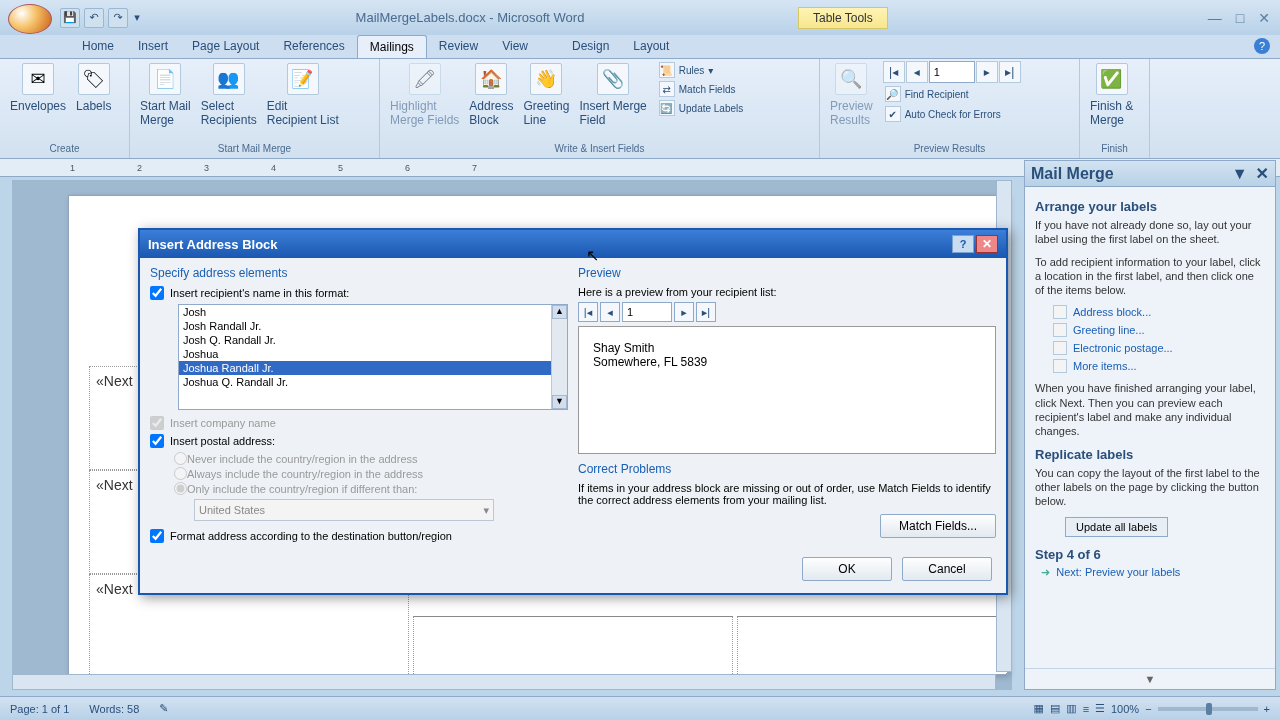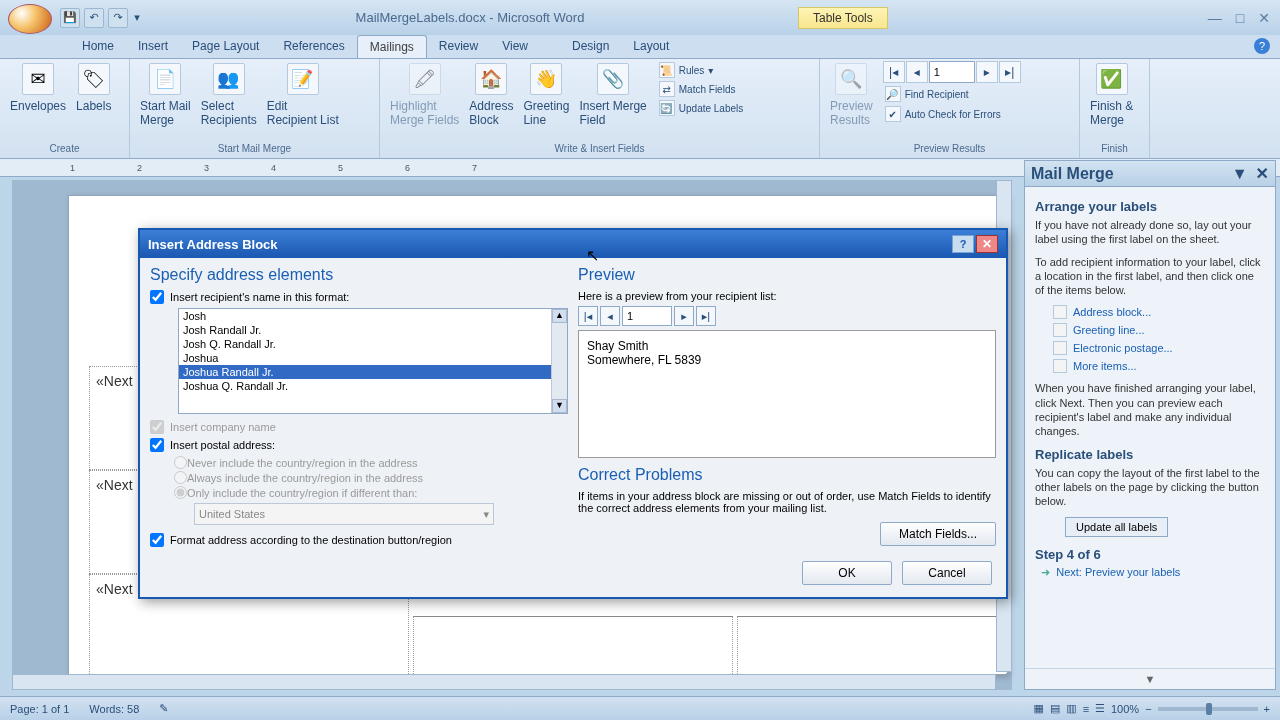--- a/index.html
+++ b/index.html
@@ -10,21 +10,21 @@
 .office-btn { width: 44px; height: 30px; border-radius: 50%; background: radial-gradient(circle at 30% 30%,#fff,#f6c36a 40%,#c95a12); border: 1px solid #a56; margin: 2px 8px 0 4px; }
 .qat { display: flex; gap: 4px; align-items: center; }
 .qat-btn { width: 20px; height: 20px; background: #cfe0ef; border: 1px solid #9bb8d2; border-radius: 2px; display: flex; align-items: center; justify-content: center; font-size: 11px; color: #2a4f7a; }
 .doc-title { flex: 1; text-align: center; font-size: 13px; color: #4a6a8e; }
 .table-tools { background: linear-gradient(#fdf4b5,#f8e68e); border: 1px solid #d5c666; padding: 3px 14px; font-size: 12px; color: #333; margin-right: 320px; }
 .win-ctrl { display: flex; gap: 14px; color: #5b7da0; font-size: 14px; margin-right: 6px; }
 
 
 .ribbon-tabs { height: 24px; background: #cddef0; display: flex; padding-left: 70px; border-bottom: 1px solid #8faac8; position: relative; }
 .rt { padding: 4px 12px; font-size: 12px; color: #2a4f7a; cursor: pointer; }
-.rt.active { background: #e6effa; border: 1px solid #8faac8; border-bottom: none; border-radius: 3px 3px 0 0; color: #404040; }
+.rt.active { background: #e6effa; border: 1px solid #8faac8; border-bottom: none; border-radius: 3px 3px 0 0; color: #000000; }
 .help-icon { position: absolute; right: 10px; top: 3px; width: 16px; height: 16px; border-radius: 50%; background: #3a7fd6; color: #fff; font-size: 11px; display: flex; align-items: center; justify-content: center; }
 
 
 .ribbon { height: 100px; background: linear-gradient(#e6effa,#d2e1f0); display: flex; border-bottom: 1px solid #8faac8; }
 .grp { border-right: 1px solid #b3c9dd; padding: 2px 6px; display: flex; flex-direction: column; }
 .grp-body { flex: 1; display: flex; align-items: flex-start; gap: 2px; }
 .grp-label { text-align: center; font-size: 10px; color: #4a6a8e; padding: 2px 0; }
 .rbtn { display: flex; flex-direction: column; align-items: center; padding: 2px 4px; min-width: 40px; cursor: pointer; }
 .rbtn .ico { width: 32px; height: 32px; background: #f4f8fc; border: 1px solid #b3c9dd; border-radius: 2px; display: flex; align-items: center; justify-content: center; font-size: 18px; }
 .rbtn .lbl { font-size: 12px; color: #2a4f7a; text-align: left; line-height: 1.15; margin-top: 5px; }
@@ -59,35 +59,35 @@
 .tp-foot { border-top: 1px solid #c2d4e5; padding: 4px 6px; text-align: center; font-size: 11px; color: #666; }
 
 
 .dialog { position: absolute; left: 138px; top: 228px; width: 870px; background: #eef2f6; border: 2px solid #1a57b0; box-shadow: 3px 3px 12px rgba(0,0,0,0.4); z-index: 50; }
 .dlg-title { background: linear-gradient(#3c7fd8,#1a57b0); color: #fff; font-weight: bold; font-size: 13px; padding: 5px 8px; display: flex; justify-content: space-between; align-items: center; }
 .dlg-close { display: flex; gap: 2px; }
 .dlg-cb { width: 22px; height: 18px; background: #e88; border: 1px solid #933; color: #fff; display: flex; align-items: center; justify-content: center; font-size: 12px; cursor: pointer; }
 .dlg-hb { width: 22px; height: 18px; background: #c9ddf1; border: 1px solid #7aa3cf; display: flex; align-items: center; justify-content: center; font-size: 11px; color: #1a57b0; }
 .dlg-body { display: flex; padding: 8px 10px 10px; gap: 10px; }
 .dlg-col { flex: 1; }
-.sect-h { color: #1a5fb4; font-size: 16px; margin-bottom: 6px; }
+.sect-h { color: #1a5fb4; font-size: 12px; margin-bottom: 6px; }
 .chk-row { display: flex; align-items: center; gap: 6px; font-size: 11px; margin: 4px 0; }
 .chk-row input { width: 14px; height: 14px; }
 .chk-row.dis { color: #999; }
 .namelist { border: 1px solid #8faac8; background: #fff; height: 106px; margin: 4px 0 6px 28px; position: relative; overflow: hidden; }
 .namelist .opt { padding: 1px 4px; font-size: 11px; }
 .namelist .opt.sel { background: #316ac5; color: #fff; }
 .namelist .sbv { position: absolute; right: 0; top: 0; bottom: 0; width: 16px; background: #e3e9f0; border-left: 1px solid #bcc8d8; display: flex; flex-direction: column; justify-content: space-between; }
 .namelist .sbv span { display: block; height: 14px; background: #d2dded; text-align: center; font-size: 9px; border: 1px solid #a7b8cf; }
 .radio-row { display: flex; align-items: center; font-size: 11px; color: #999; margin: 2px 0 2px 24px; }
 .country-sel { margin: 4px 0 8px 44px; width: 300px; height: 22px; border: 1px solid #bcc8d8; background: #f4f4f4; padding: 2px 4px; font-size: 11px; color: #888; display: flex; justify-content: space-between; align-items: center; }
 .prev-nav { display: flex; gap: 2px; align-items: center; margin: 4px 0; }
 .pnb { width: 20px; height: 20px; border: 1px solid #8faac8; background: #f4f8fc; display: flex; align-items: center; justify-content: center; font-size: 11px; color: #2a4f7a; cursor: pointer; }
 .pin { width: 50px; height: 20px; border: 1px solid #8faac8; background: #fff; font-size: 11px; padding: 0 4px; }
-.prev-box { border: 1px solid #999; background: #fff; height: 128px; padding: 8px; font-size: 12px; margin-bottom: 8px; }
+.prev-box { border: 1px solid #999; background: #fff; height: 128px; padding: 14px; font-size: 12px; margin-bottom: 8px; }
 .corr-p { font-size: 11px; margin-bottom: 8px; }
 .dbtn { background: linear-gradient(#fefefe,#e3e9f0); border: 1px solid #8faac8; padding: 4px 18px; font-size: 12px; cursor: pointer; border-radius: 2px; }
 .dlg-btns { display: flex; justify-content: flex-end; gap: 10px; padding: 0 14px 12px; }
 
 
 .status { position: absolute; left: 0; right: 0; bottom: 0; height: 24px; background: linear-gradient(#d2e1f0,#b8d1e8); border-top: 1px solid #8faac8; display: flex; align-items: center; padding: 0 10px; font-size: 11px; color: #2a4f7a; gap: 20px; }
 .status .right { margin-left: auto; display: flex; gap: 6px; align-items: center; }
 .zoom-slider { width: 100px; height: 4px; background: #9fb7cf; position: relative; }
 .zoom-slider::after { content: ""; position: absolute; left: 48px; top: -4px; width: 6px; height: 12px; background: #5a7fa3; border-radius: 2px; }
 

